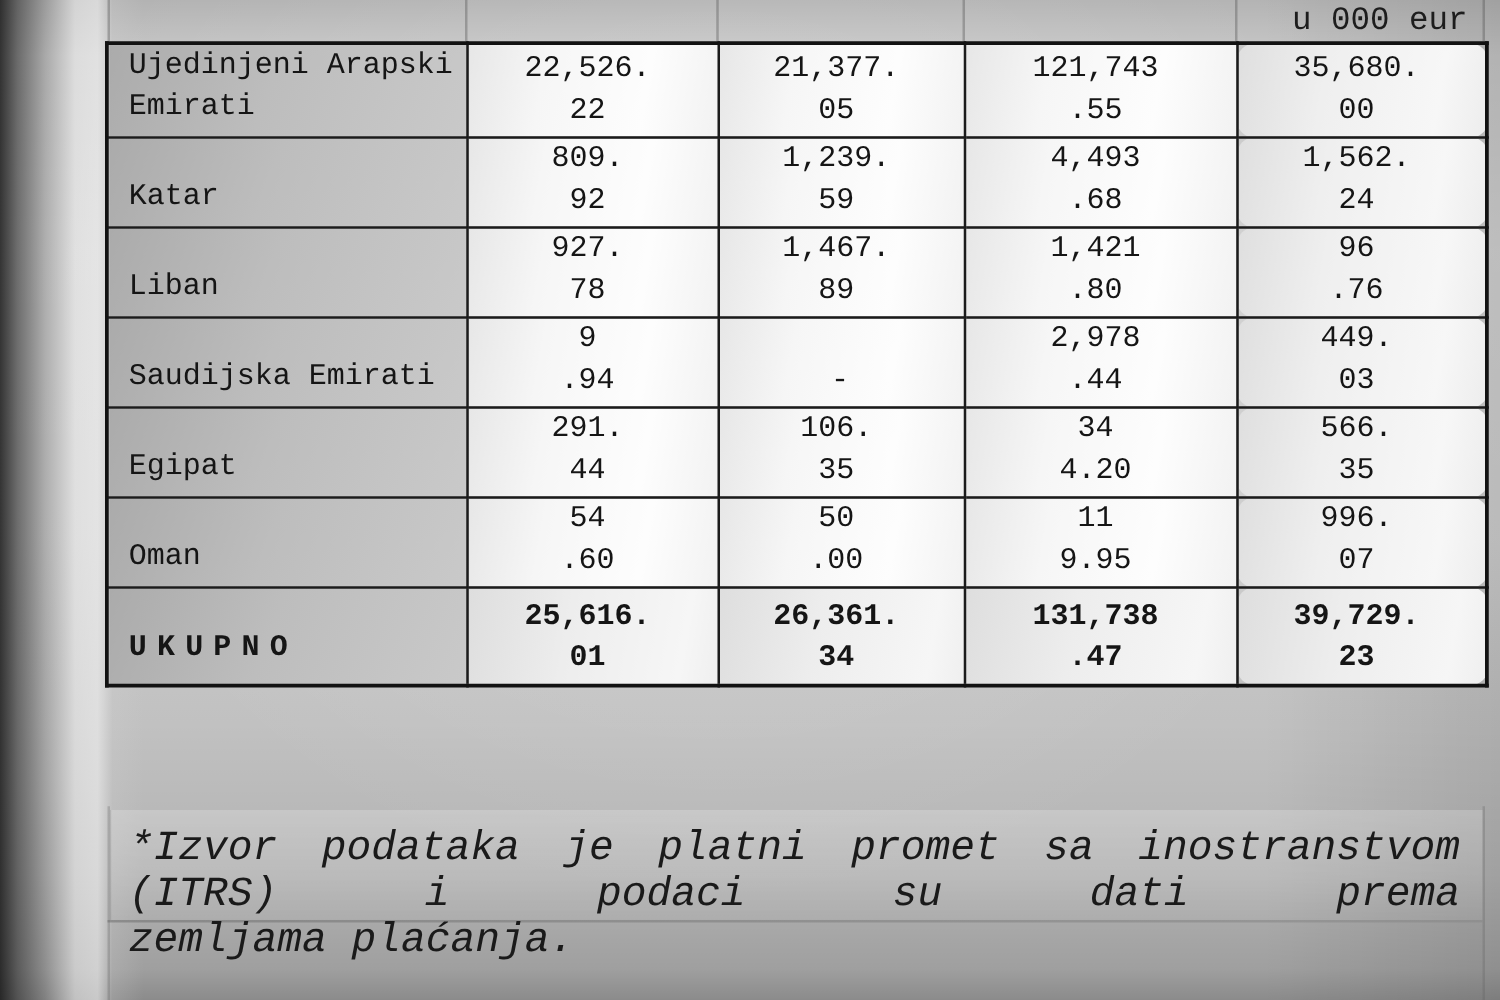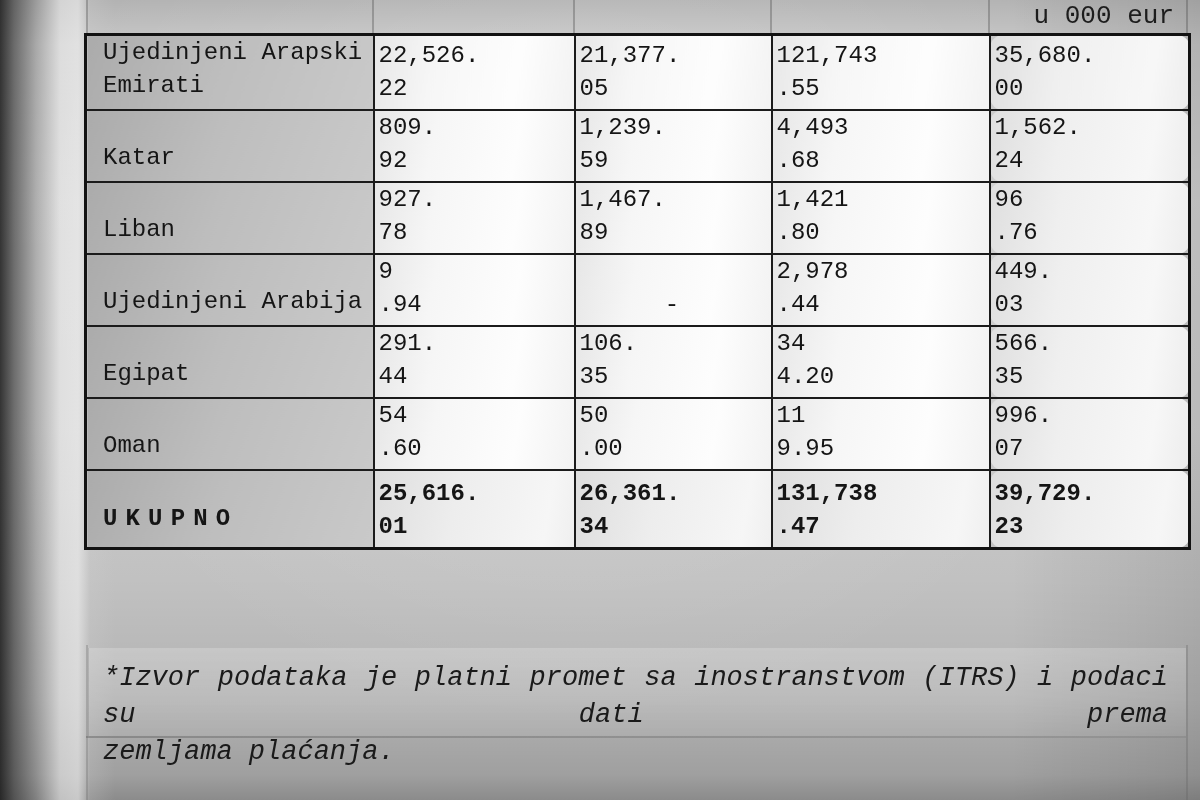--- a/index.html
+++ b/index.html
@@ -58,21 +58,21 @@
     vertical-align:bottom;
     font-size:24px;line-height:33px;
     overflow:hidden;
   }
   td.lbl{
     text-align:left;
     padding:0 4px 7px 16px;
     background:linear-gradient(110deg,#ababab 0%,#bdbdbd 45%,#c9c9c9 100%);
   }
   td.val{
-    text-align:left;
+    text-align:center;
     padding:0 12px 4px 4px;
     background:linear-gradient(100deg,#e7e7e7 0%,#f6f6f6 30%,#fdfdfd 70%,#f2f2f2 100%);
   }
   td.val.col2018{
     background:linear-gradient(100deg,#dfdfdf 0%,#efefef 35%,#f7f7f7 80%,#ededed 100%);
     border-radius:13px;
   }
   tr.head td{
     text-align:center;font-weight:bold;font-size:27px;
     vertical-align:bottom;padding:0 4px 12px 4px;
@@ -99,21 +99,21 @@
     background:linear-gradient(100deg,#dedede 0%,#ededed 40%,#f6f6f6 85%,#efefef 100%);
   }
   td.val.dash{text-align:center;padding-right:6px;}
 
   .footnote{
     position:absolute;left:88px;top:648px;width:1098px;height:88px;
     background:linear-gradient(180deg,rgba(255,255,255,0.20),rgba(255,255,255,0.04));
     border-left:1px solid rgba(0,0,0,0.12);
     box-sizing:border-box;
     padding:12px 18px 0 14px;
-    font-style:italic;font-size:27px;line-height:37px;color:#1a1a1a;
+    font-style:italic;font-size:33px;line-height:37px;color:#1a1a1a;
   }
   .footnote .l1{text-align:justify;text-align-last:justify;}
   .footnote .l2{text-align:left;}
 </style>
 </head>
 <body>
 
 <div class="stage">
 
   <div class="vline top" style="left:86px"></div>
@@ -202,21 +202,21 @@
         <span class="ln">.80</span>
       </td>
       <td class="val col2018">
         <span class="ln">96</span>
         <span class="ln">.76</span>
       </td>
     </tr>
 
     <tr class="rh-saudi">
       <td class="lbl">
-        <span class="ln">Ujedinjeni Arabija</span>
+        <span class="ln">Saudijska Emirati</span>
       </td>
       <td class="val">
         <span class="ln">9</span>
         <span class="ln">.94</span>
       </td>
       <td class="val dash">
         <span class="ln">-</span>
       </td>
       <td class="val">
         <span class="ln">2,978</span>

